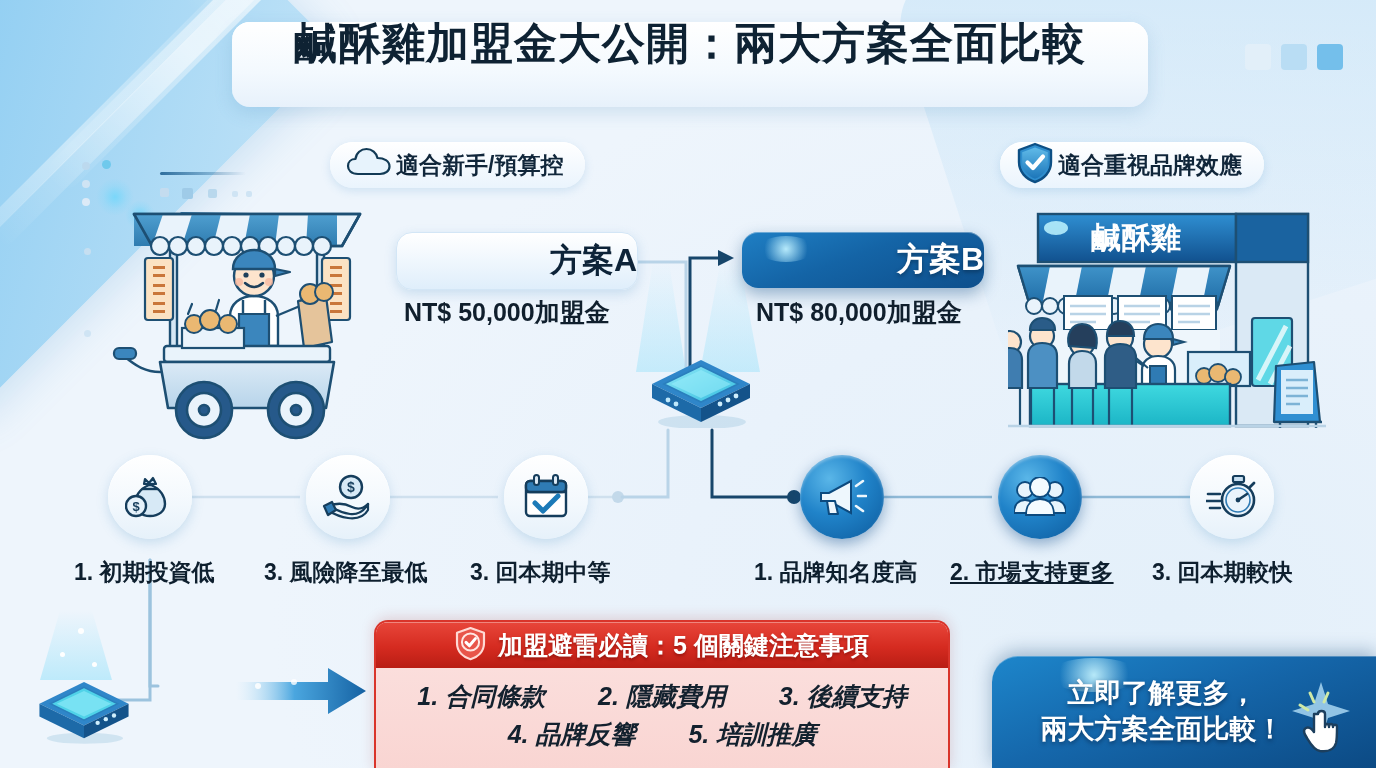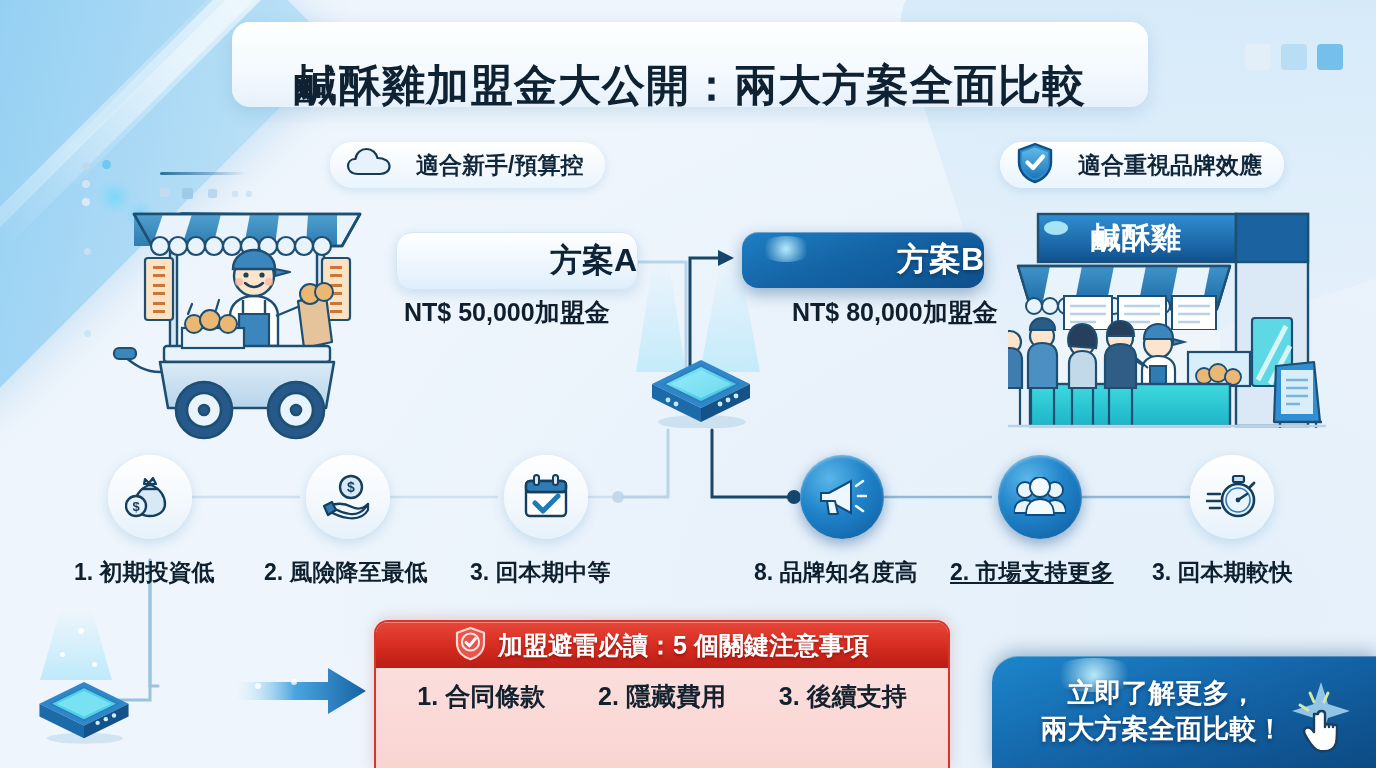--- a/index.html
+++ b/index.html
@@ -44,33 +44,33 @@
     background:radial-gradient(circle,rgba(120,215,250,.95) 0%,rgba(120,215,250,.25) 42%,rgba(120,215,250,0) 70%);}
   .tickline{position:absolute;height:3px;border-radius:2px;
     background:linear-gradient(90deg,#2f6f9e,rgba(47,111,158,0));}
 
   
   .title-card{
     position:absolute;left:232px;top:22px;width:916px;height:85px;
     background:linear-gradient(180deg,#ffffff 0%,#f3f9fe 60%,#e7f1fb 100%);
     border-radius:18px;
     box-shadow:0 6px 18px rgba(76,140,190,.20), inset 0 1px 0 #fff;
-    display:flex;align-items:flex-end;justify-content:center;
+    display:flex;align-items:flex-start;justify-content:center;
   }
   .title-card h1{
     margin:0;font-size:43px;line-height:1;font-weight:bold;color:#0e2233;
     letter-spacing:1px;white-space:nowrap;
   }
 
   
   .pill{
     position:absolute;height:46px;border-radius:23px;
     background:linear-gradient(180deg,#ffffff 0%,#eaf4fd 100%);
     box-shadow:0 3px 10px rgba(80,150,205,.20), inset 0 1px 0 #fff;
-    display:flex;align-items:center;padding:0 22px 0 16px;gap:24px;
+    display:flex;align-items:center;padding:0 22px 0 16px;gap:4px;
   }
   .pill span.txt{font-size:23px;font-weight:bold;color:#10263a;white-space:nowrap;}
   .pill-a{left:330px;top:142px;}
   .pill-b{left:1000px;top:142px;}
 
   
   .plan-card{
     position:absolute;height:56px;border-radius:16px;
     display:flex;align-items:center;justify-content:flex-end;
   }
@@ -89,21 +89,21 @@
   .plan-b .label{font-size:32px;font-weight:bold;color:#ffffff;
     text-shadow:0 2px 4px rgba(0,0,0,.35);margin-left:10px;}
   .plan-b::after{
     content:"";position:absolute;top:4px;left:16px;width:56px;height:26px;border-radius:50%;
     background:radial-gradient(circle,rgba(190,240,255,.95),rgba(190,240,255,0) 70%);
   }
   .price{
     position:absolute;font-size:25px;font-weight:bold;color:#101f2d;white-space:nowrap;
   }
   .price-a{left:404px;top:296px;}
-  .price-b{left:792px;top:296px;}
+  .price-b{left:756px;top:296px;}
 
   
   .fcircle{
     position:absolute;width:84px;height:84px;border-radius:50%;
     display:flex;align-items:center;justify-content:center;
   }
   .fc-light{
     background:linear-gradient(180deg,#ffffff 0%,#f2f8fd 60%,#e6f1fa 100%);
     box-shadow:0 4px 12px rgba(85,150,200,.25), inset 0 1px 0 #fff;
   }
@@ -132,21 +132,21 @@
   }
   .warn-head{
     height:46px;background:linear-gradient(180deg,#e8463a 0%,#d52b20 55%,#b91d14 100%);
     display:flex;align-items:center;justify-content:center;gap:12px;
     box-shadow:inset 0 1px 0 rgba(255,255,255,.35);
   }
   .warn-head .t{font-size:25px;font-weight:bold;color:#fff;white-space:nowrap;
     text-shadow:0 2px 3px rgba(110,10,5,.55);}
   .warn-body{padding:10px 0 0;text-align:center;background:linear-gradient(180deg,#fbdedc,#f9d4d1);height:100px;}
   .warn-row{font-size:25px;font-weight:bold;color:#13212e;line-height:1.5;white-space:nowrap;}
-  .warn-row .it{margin:0 23px;}
+  .warn-row .it{margin:0 23px;font-style:italic;}
 
   
   .cta{
     position:absolute;right:0;bottom:0;width:384px;height:112px;
     background:linear-gradient(160deg,#1d86cb 0%, #1567ab 45%, #0c4a84 100%);
     border-radius:26px 0 0 0;
     box-shadow:0 -4px 18px rgba(14,66,118,.35), inset 0 1px 0 rgba(255,255,255,.28);
     display:flex;align-items:center;justify-content:center;
   }
   .cta::before{
@@ -528,21 +528,21 @@
 
   <div class="fcircle fc-light" style="left:306px;top:455px;">
     <svg width="52" height="46" viewBox="0 0 52 46">
       <circle cx="29" cy="13" r="11" fill="#d7e9f6" stroke="#153d5c" stroke-width="2.4"></circle>
       <text x="29" y="18" text-anchor="middle" font-size="14" font-weight="bold" fill="#153d5c" font-family="'Liberation Sans',sans-serif">$</text>
       <path d="M8 32 C16 28 24 30 30 33 C36 36 42 34 46 30" fill="#f4fafe" stroke="#153d5c" stroke-width="2.4" stroke-linecap="round"></path>
       <path d="M8 32 C14 36 20 39 28 40 C36 41 42 37 46 30 L46 36 C42 43 34 45 26 44 C17 43 10 39 5 36 Z" fill="#eaf4fc" stroke="#153d5c" stroke-width="2.2" stroke-linejoin="round"></path>
       <path d="M2 32 L10 28 L14 36 L6 41 Z" fill="#2f7bb4" stroke="#153d5c" stroke-width="2.2" stroke-linejoin="round"></path>
     </svg>
   </div>
-  <div class="fcap" style="left:264px;top:557px;">2. 風險降至最低</div>
+  <div class="fcap" style="left:264px;top:557px;">3. 風險降至最低</div>
 
   <div class="fcircle fc-light" style="left:504px;top:455px;">
     <svg width="48" height="46" viewBox="0 0 48 46">
       <rect x="4" y="7" width="40" height="35" rx="4" fill="#ffffff" stroke="#153d5c" stroke-width="2.4"></rect>
       <path d="M4 18 h40" stroke="#153d5c" stroke-width="2.4"></path>
       <rect x="4" y="7" width="40" height="11" rx="4" fill="#2f7bb4" stroke="#153d5c" stroke-width="2.4"></rect>
       <rect x="12" y="1" width="5" height="10" rx="2.5" fill="#dbe9f5" stroke="#153d5c" stroke-width="2"></rect>
       <rect x="31" y="1" width="5" height="10" rx="2.5" fill="#dbe9f5" stroke="#153d5c" stroke-width="2"></rect>
       <path d="M13 29 L21 37 L36 22" fill="none" stroke="#1c7ab8" stroke-width="5" stroke-linecap="round" stroke-linejoin="round"></path>
     </svg>
@@ -553,21 +553,21 @@
     <svg width="50" height="44" viewBox="0 0 50 44">
       <path d="M4 18 h8 l22 -12 v32 L12 26 H4 Z" fill="#eef7fd" stroke="#0d4a7e" stroke-width="2"></path>
       <path d="M10 26 h8 l3 13 h-9 Z" fill="#eef7fd" stroke="#0d4a7e" stroke-width="2" stroke-linejoin="round"></path>
       <g stroke="#eef7fd" stroke-width="2.6" stroke-linecap="round">
         <path d="M39 11 l7 -5"></path>
           <path d="M41 21 h8"></path>
           <path d="M39 31 l7 5"></path>
       </g>
     </svg>
   </div>
-  <div class="fcap" style="left:754px;top:557px;">8. 品牌知名度高</div>
+  <div class="fcap" style="left:754px;top:557px;">1. 品牌知名度高</div>
 
   <div class="fcircle fc-blue" style="left:998px;top:455px;">
     <svg width="52" height="40" viewBox="0 0 52 40">
       <circle cx="11" cy="13" r="8" fill="#e7f4fc" stroke="#0d4a7e" stroke-width="1.8"></circle>
       <path d="M0 36 C0 27 5 23 11 23 C17 23 22 27 22 36 Z" fill="#e7f4fc" stroke="#0d4a7e" stroke-width="1.8"></path>
       <circle cx="41" cy="13" r="8" fill="#e7f4fc" stroke="#0d4a7e" stroke-width="1.8"></circle>
       <path d="M30 36 C30 27 35 23 41 23 C47 23 52 27 52 36 Z" fill="#e7f4fc" stroke="#0d4a7e" stroke-width="1.8"></path>
       <circle cx="26" cy="10" r="10" fill="#f4fbff" stroke="#0d4a7e" stroke-width="1.8"></circle>
       <path d="M12 38 C12 27 18 22 26 22 C34 22 40 27 40 38 Z" fill="#f4fbff" stroke="#0d4a7e" stroke-width="1.8"></path>
     </svg>
@@ -635,20 +635,24 @@
         </svg>
       </span>
       <span class="t">加盟避雷必讀：5 個關鍵注意事項</span>
     </div>
     <div class="warn-body">
       <div class="warn-row">
         <span class="it">1. 合同條款</span>
         <span class="it">2. 隱藏費用</span>
         <span class="it">3. 後續支持</span>
       </div>
+      <div class="warn-row">
+        <span class="it">4. 品牌反響</span>
+        <span class="it">5. 培訓推廣</span>
+      </div>
     </div>
   </div>
 
   <div class="cta">
     <div class="cta-txt">
       <div>立即了解更多，</div>
       <div>兩大方案全面比較！</div>
     </div>
     <svg class="cta-cursor" viewBox="0 0 74 74">
       <path d="M37 2 L44 24 L66 31 L44 38 L37 60 L30 38 L8 31 L30 24 Z" fill="#a9d7f2" opacity=".85"></path>

